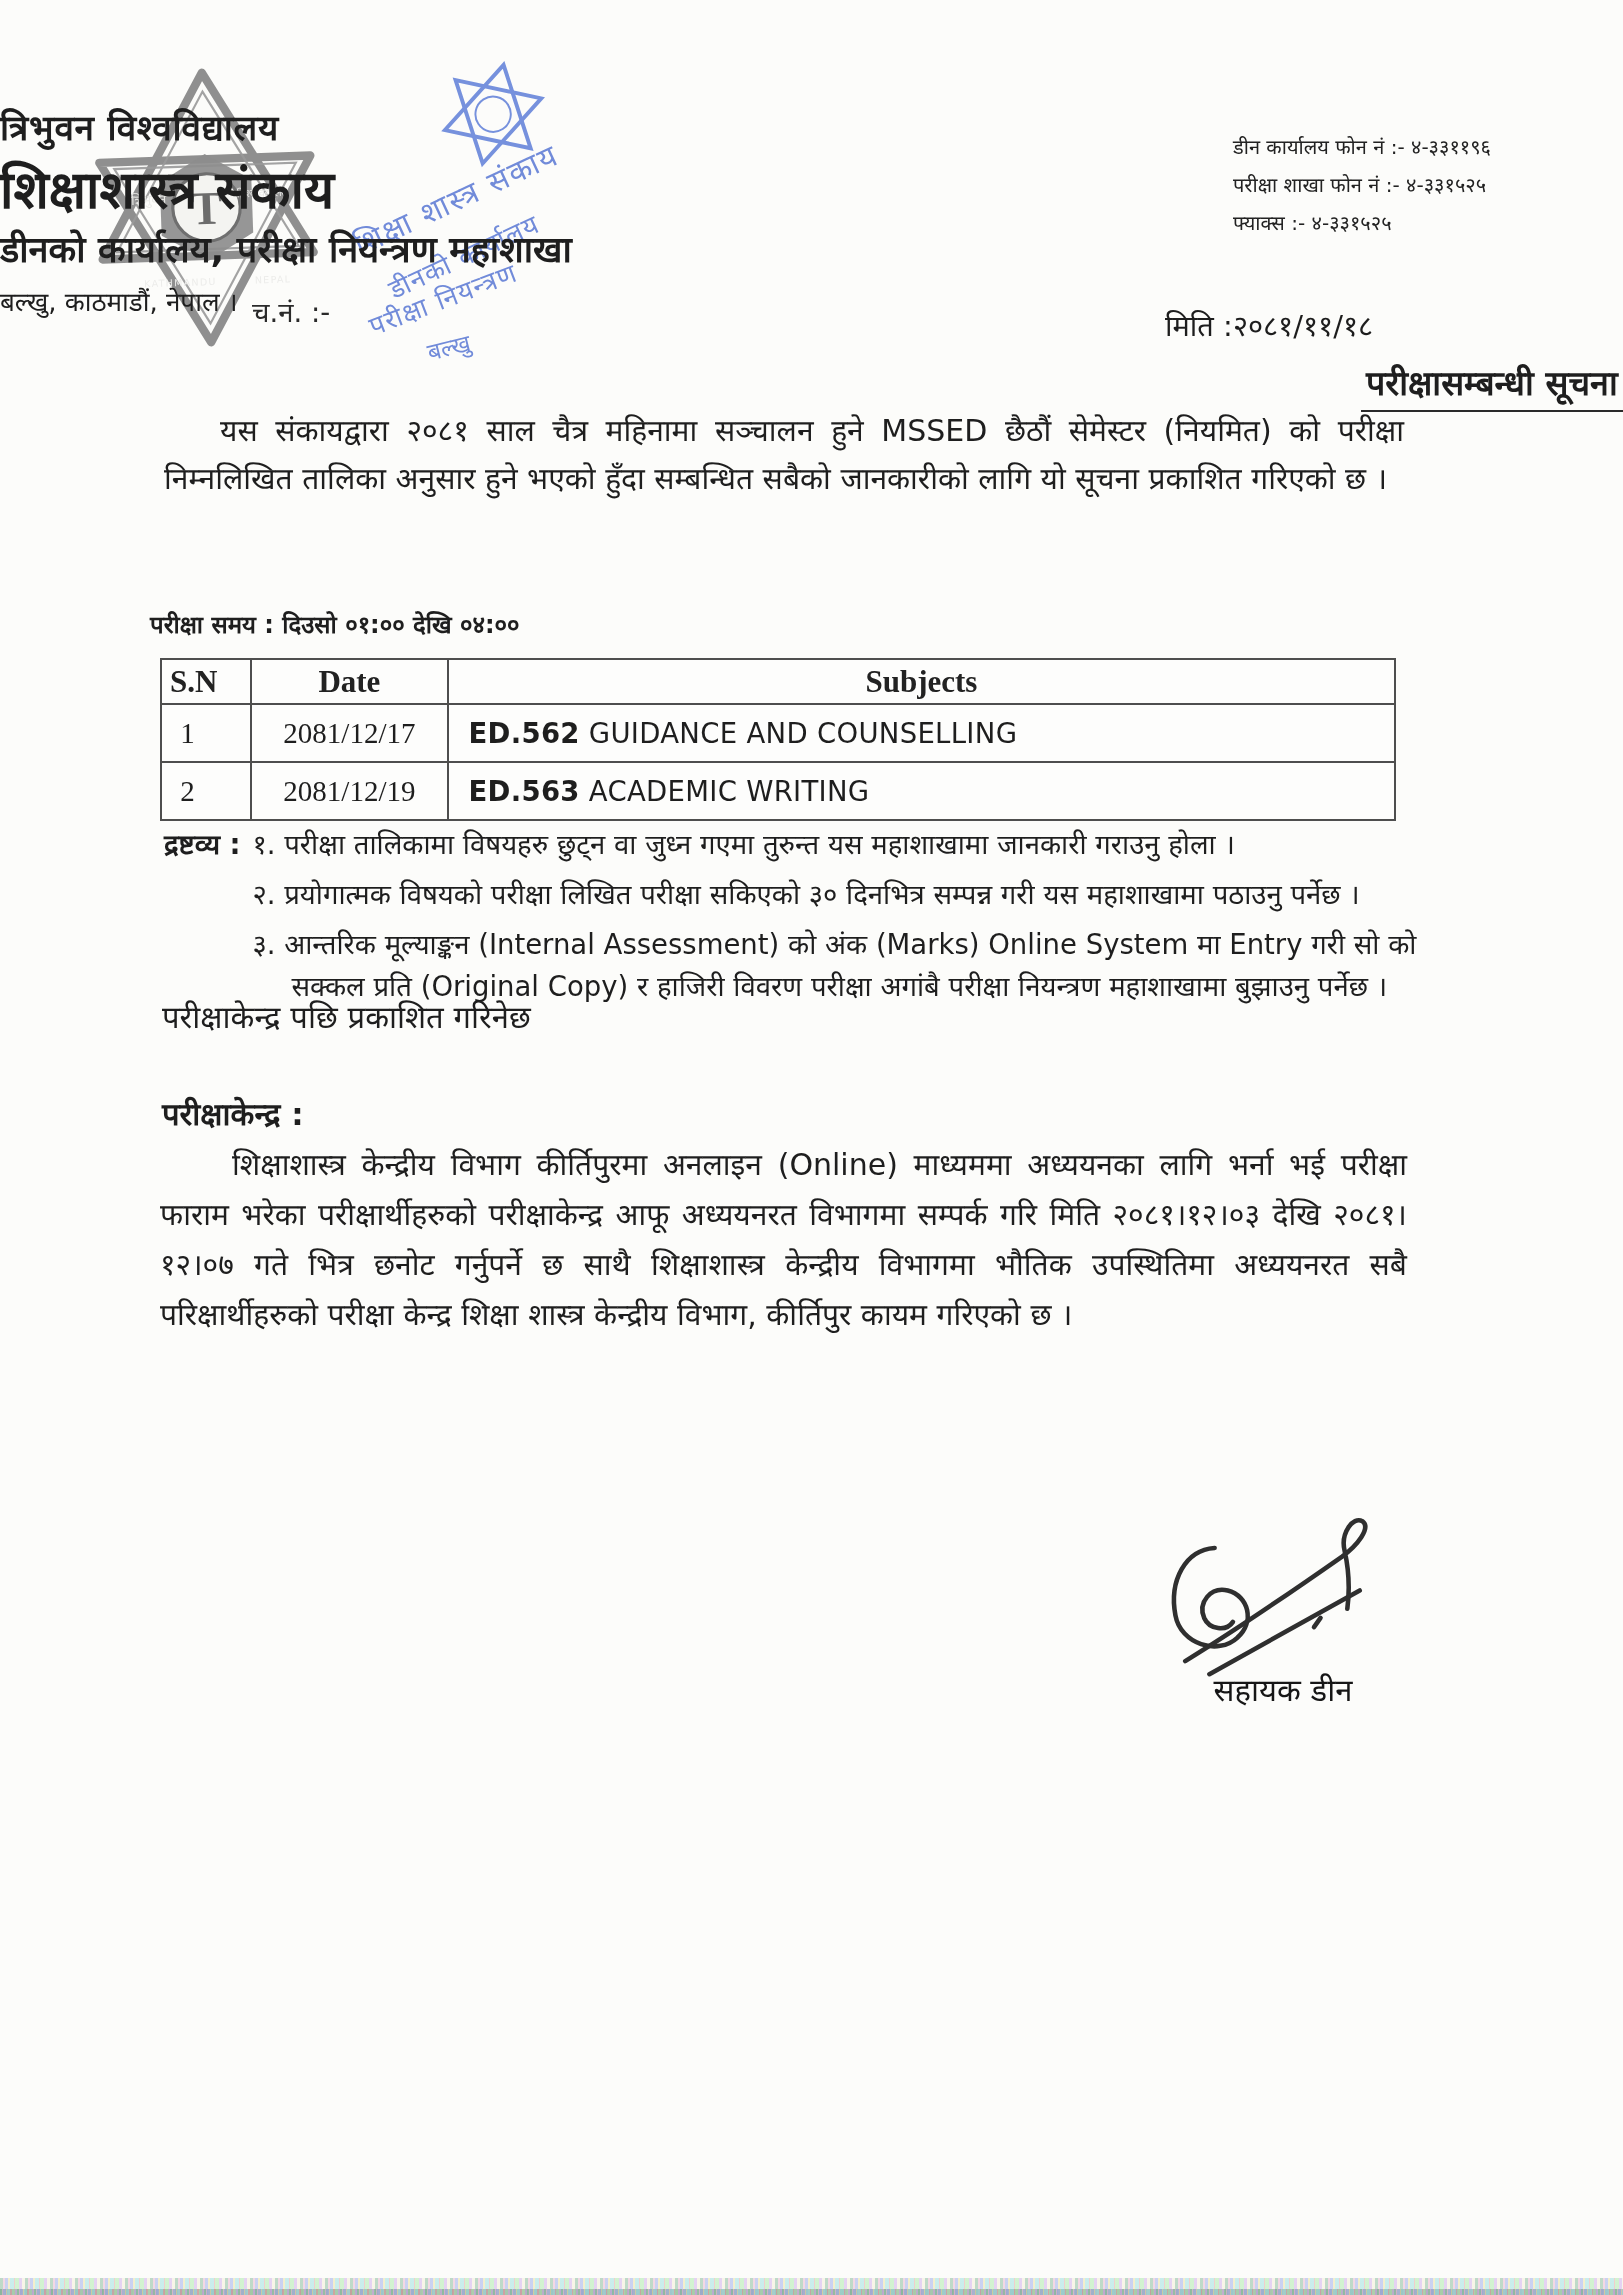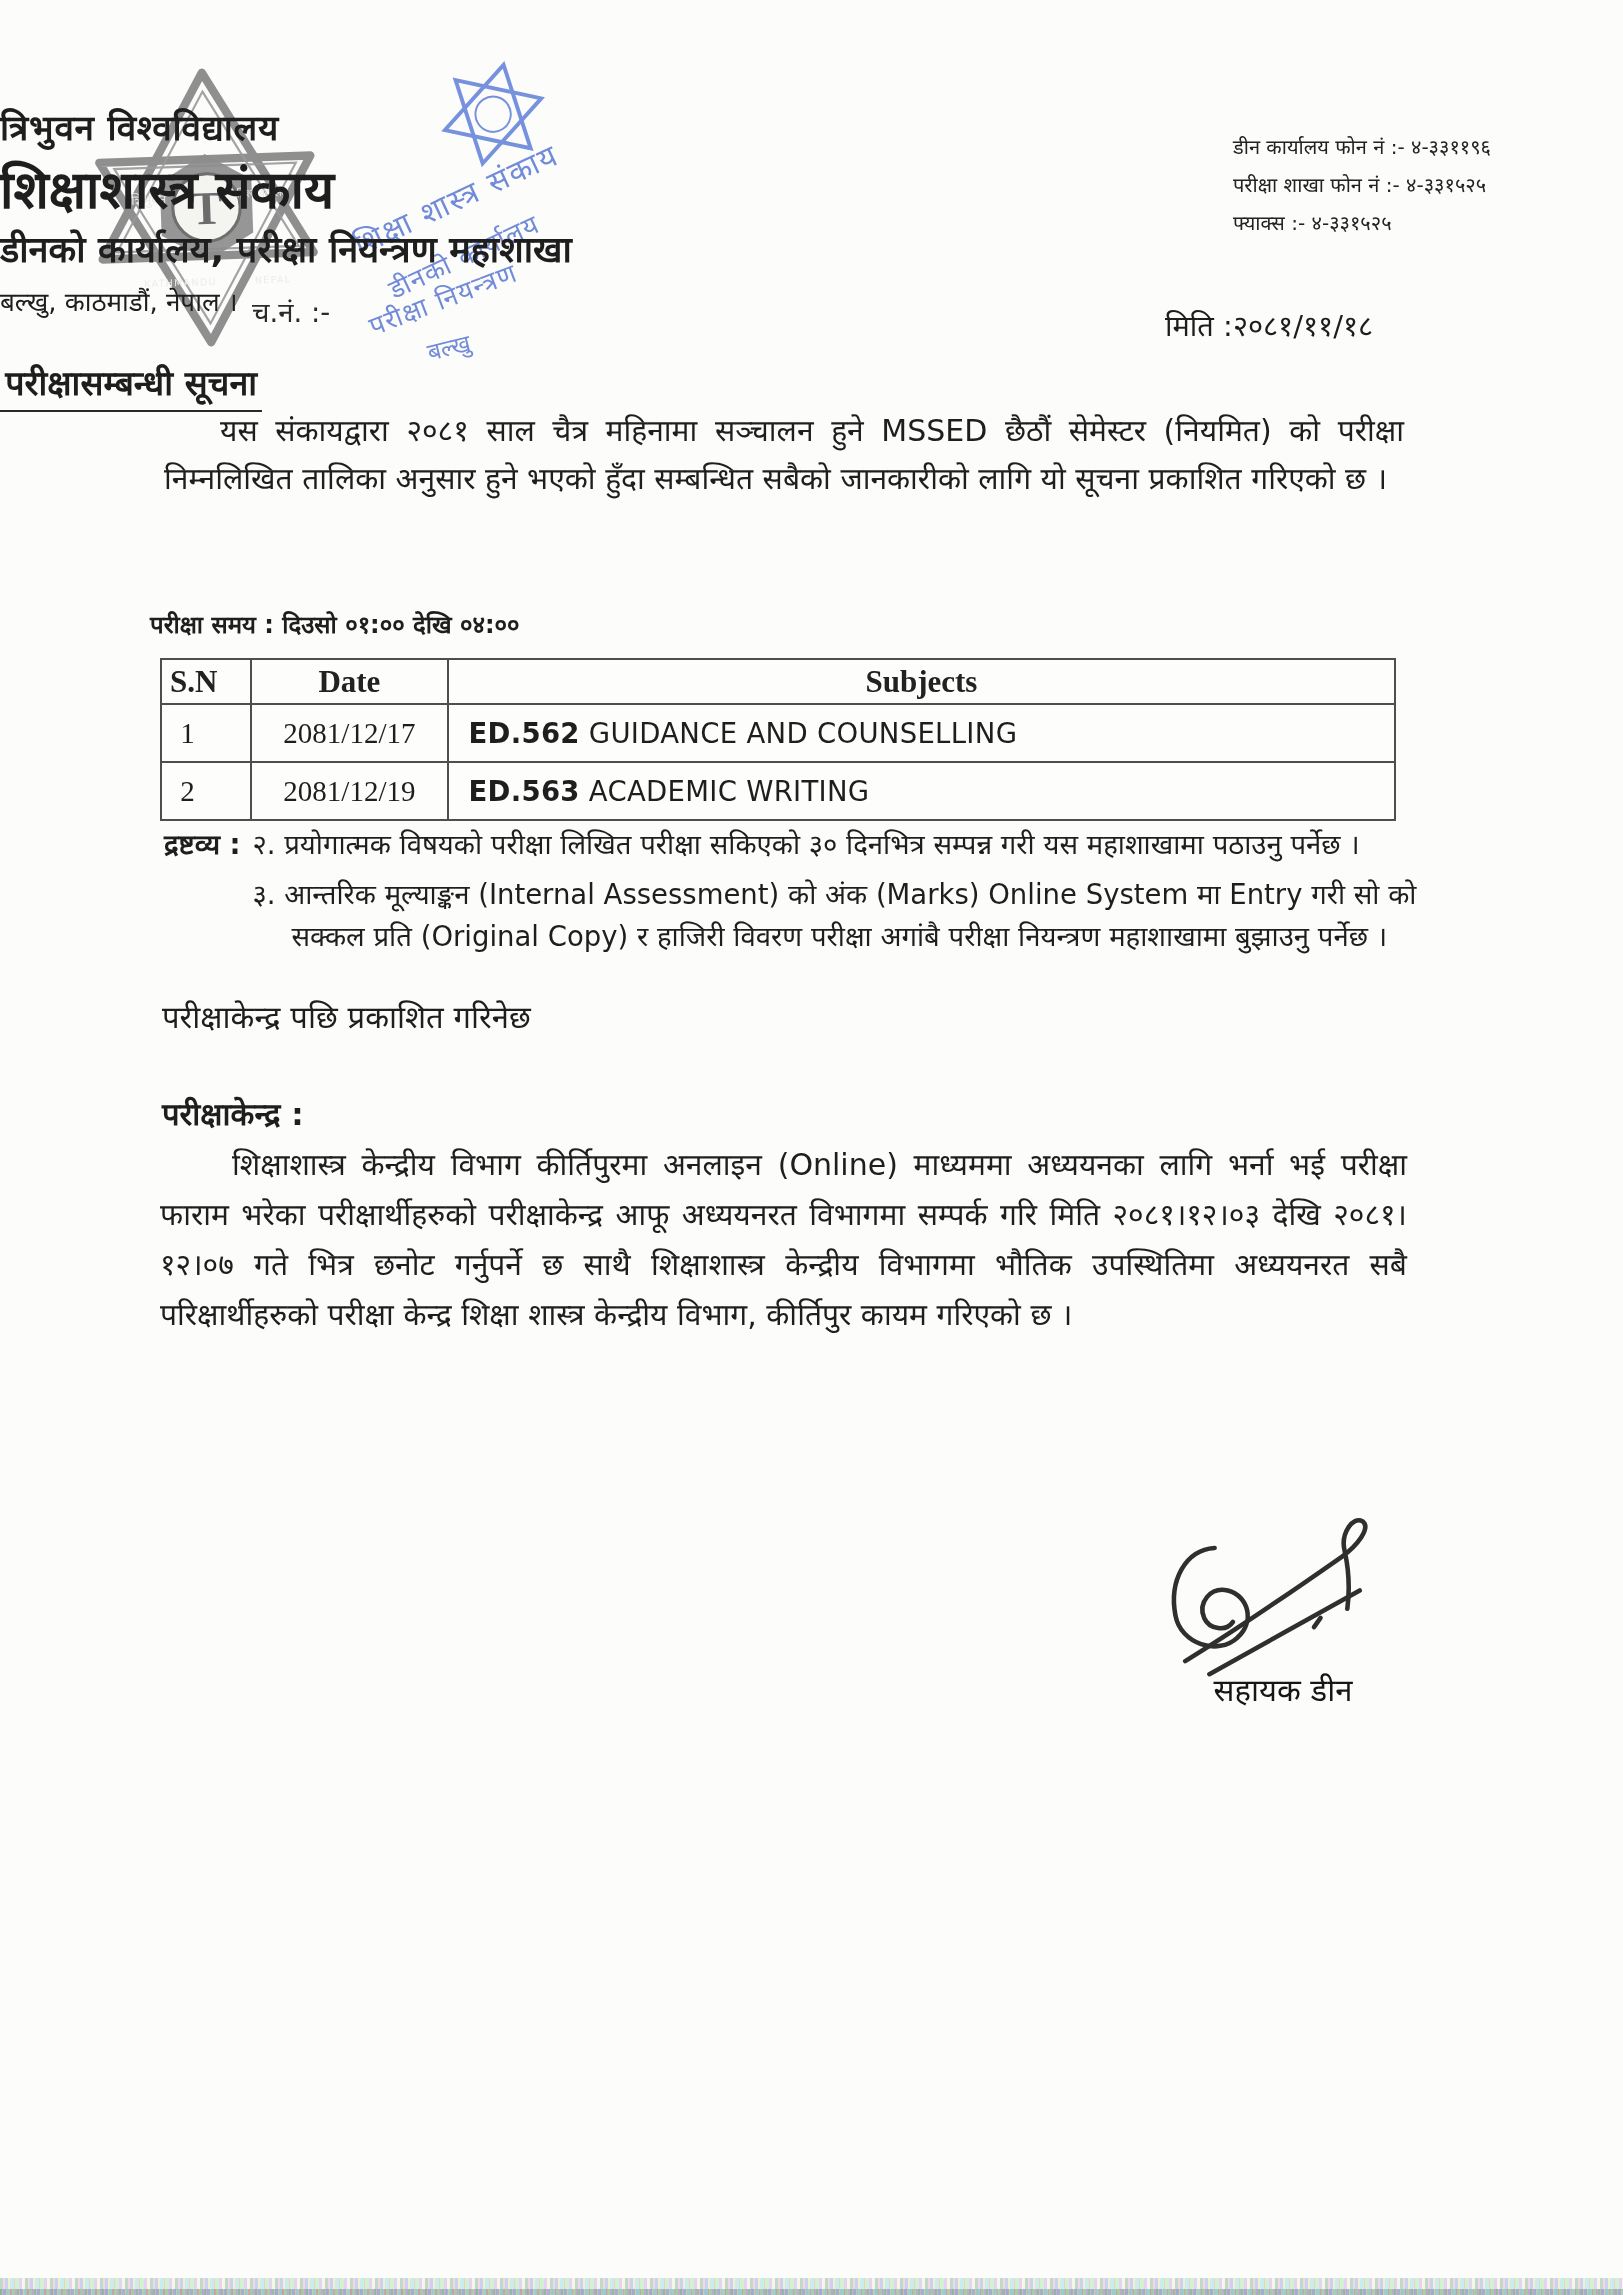--- a/index.html
+++ b/index.html
@@ -15,21 +15,21 @@
   .seal{position:absolute;left:92px;top:60px;transform:rotate(-2deg);}
   .stamp{position:absolute;left:326px;top:39px;pointer-events:none;}
   .head-university{position:absolute;left:0;width:1623px;top:103px;font-size:35px;font-weight:700;letter-spacing:0.7px;}
   .head-faculty{position:absolute;left:0;width:1623px;top:152px;font-size:52px;font-weight:700;}
   .head-office{position:absolute;left:0;width:1623px;top:224px;font-size:36px;font-weight:700;}
   .head-address{position:absolute;left:0;width:1623px;top:283px;font-size:26px;}
   .contacts{position:absolute;left:1211px;top:128px;width:367px;font-size:20px;line-height:38px;color:#222;margin-left:22px;}
   .refno{position:absolute;left:252px;top:293px;font-size:27.5px;color:#2a2a2a;}
   .dateline{position:absolute;left:1165px;top:305px;font-size:29px;color:#1d1d1d;}
   
-  .title-wrap{position:absolute;left:0;top:359px;width:1623px;text-align:left;}
+  .title-wrap{position:absolute;left:0;top:359px;width:1623px;text-align:right;}
   .title{display:inline-block;font-size:34px;font-weight:700;border-bottom:2.6px solid #2a2a2a;padding:0 5.2px 5.2px 5.2px;}
   .intro{
     position:absolute;left:164px;top:407px;width:1240px;
     font-size:30px;line-height:48px;text-align:justify;text-indent:56px;margin:0;
   }
   .time-label{position:absolute;left:150px;top:607px;font-size:24px;font-weight:700;}
   
   .sched{position:absolute;left:160px;top:658px;border-collapse:collapse;width:1236px;background:#fdfdfc;}
   .sched th,.sched td{border:2.6px solid #4e4e4e;}
   .sched th{
@@ -160,20 +160,21 @@
           <span>ACADEMIC WRITING</span>
         </td>
       </tr>
     </tbody>
   </table>
 
   <div class="notes">
     <div class="notes-row">
       <span class="notes-label">द्रष्टव्य :</span>
       <div>
+        <div class="note">१. परीक्षा तालिकामा विषयहरु छुट्न वा जुध्न गएमा तुरुन्त यस महाशाखामा जानकारी गराउनु होला ।</div>
         <div class="note">२. प्रयोगात्मक विषयको परीक्षा लिखित परीक्षा सकिएको ३० दिनभित्र सम्पन्न गरी यस महाशाखामा पठाउनु पर्नेछ ।</div>
         <div class="note">३. आन्तरिक मूल्याङ्कन (Internal Assessment) को अंक (Marks) Online System मा Entry गरी सो को सक्कल प्रति (Original Copy) र हाजिरी विवरण परीक्षा अगांबै परीक्षा नियन्त्रण महाशाखामा बुझाउनु पर्नेछ ।</div>
       </div>
     </div>
   </div>
 
   <div class="postscript">परीक्षाकेन्द्र पछि प्रकाशित गरिनेछ</div>
 
   <div class="center-heading">परीक्षाकेन्द्र :</div>
   <p class="center-body">शिक्षाशास्त्र केन्द्रीय विभाग कीर्तिपुरमा अनलाइन (Online) माध्यममा अध्ययनका लागि भर्ना भई परीक्षा फाराम भरेका परीक्षार्थीहरुको परीक्षाकेन्द्र आफू अध्ययनरत विभागमा सम्पर्क गरि मिति २०८१।१२।०३ देखि २०८१।१२।०७ गते भित्र छनोट गर्नुपर्ने छ साथै शिक्षाशास्त्र केन्द्रीय विभागमा भौतिक उपस्थितिमा अध्ययनरत सबै परिक्षार्थीहरुको परीक्षा केन्द्र शिक्षा शास्त्र केन्द्रीय विभाग, कीर्तिपुर कायम गरिएको छ ।</p>

